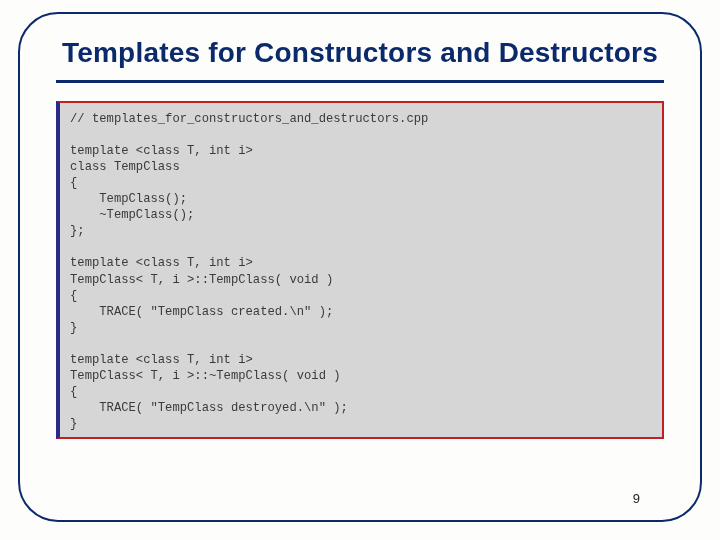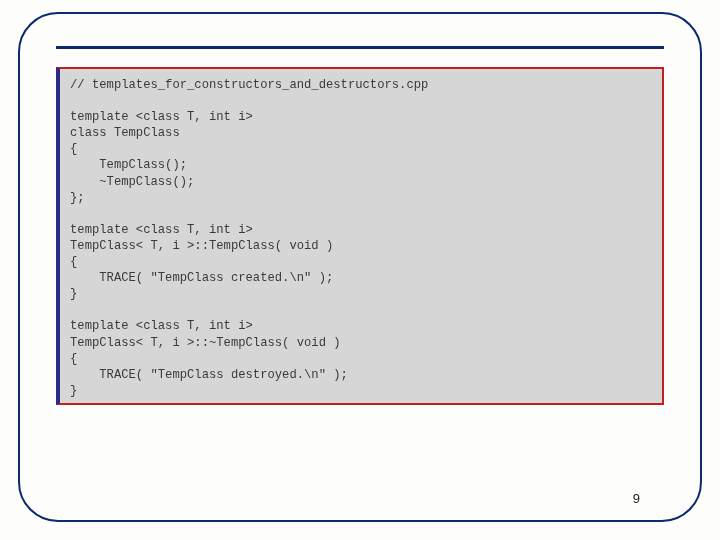--- a/index.html
+++ b/index.html
@@ -58,20 +58,21 @@
     bottom: 14px;
     font-family: Arial, sans-serif;
     font-size: 13px;
     color: #222;
   }
 </style>
 </head>
 <body>
 
 <div class="slide-frame">
+  <h1 class="title">Templates for Constructors and Destructors</h1>
   <div class="title-rule"></div>
 
   <div class="code-wrap">
     <pre class="code">// templates_for_constructors_and_destructors.cpp
 
 template &lt;class T, int i&gt;
 class TempClass
 {
     TempClass();
     ~TempClass();

